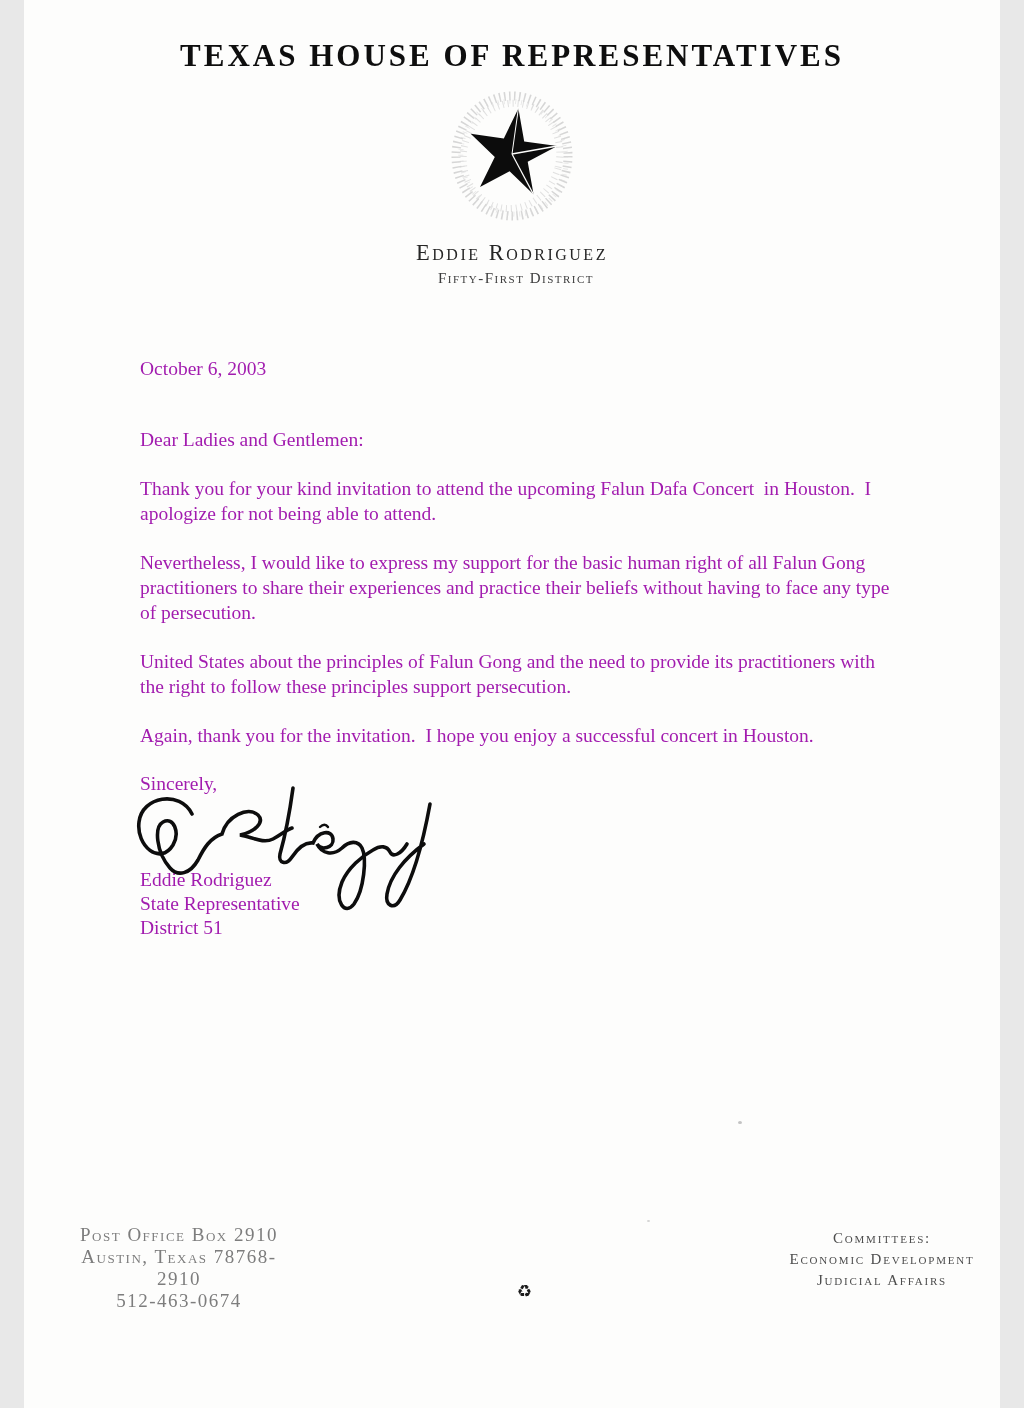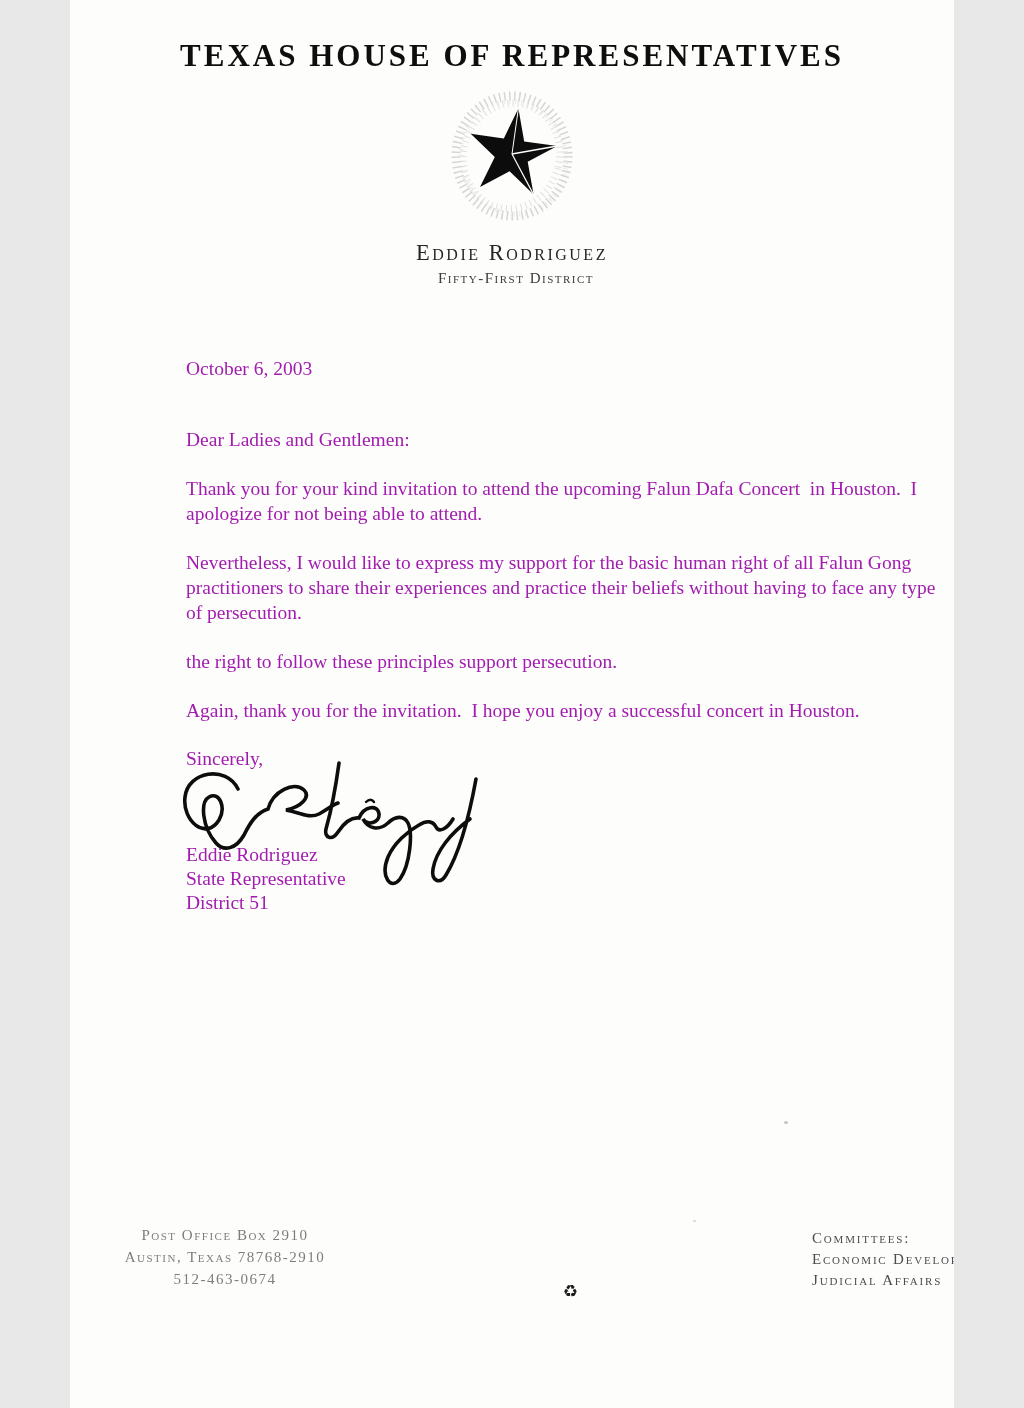--- a/index.html
+++ b/index.html
@@ -1,19 +1,20 @@
 <!DOCTYPE html>
 <html><head>
 <meta charset="utf-8">
 <style>
   html,body { margin:0; padding:0; background:#e8e8e8; }
   .page {
-    position:relative; width:884px; height:1408px; margin:0 auto;
+    position:relative; width:952px; height:1408px; margin:0 auto;
     background:#fdfdfc; color:#141414; overflow:hidden;
     font-family:"Liberation Serif", serif;
+    padding-left:24px;
   }
   
   .lh-title {
     position:absolute; top:38px; left:0; width:100%;
     text-align:center; font-size:31px; font-weight:bold;
     letter-spacing:3px; color:#0e0e0e; white-space:pre;
   }
   .seal { position:absolute; top:84px; left:50%; transform:translateX(-50%); }
   .lh-name {
     position:absolute; top:240px; left:0; width:100%; text-align:center;
@@ -31,25 +32,25 @@
   .line { white-space:pre; }
   .salutation { margin-top:46px; }
   .para { margin-top:24px; }
   .closing { margin-top:23px; }
   .sig-area { position:relative; height:72px; }
   .sig-svg { position:absolute; top:-14px; left:-10px; pointer-events:none; }
   .signer { line-height:24px; }
   
   .footer-left {
     position:absolute; left:38px; top:1224px; width:234px; text-align:center;
-    font-variant:small-caps; font-size:15px; line-height:22px;
+    font-variant:small-caps; font-size:19px; line-height:22px;
     letter-spacing:1.5px; color:#7d7d7d;
   }
   .footer-right {
-    position:absolute; left:742px; top:1228px; width:232px; text-align:left;
+    position:absolute; left:742px; top:1228px; width:232px; text-align:center;
     font-variant:small-caps; font-size:15px; line-height:21px;
     letter-spacing:1.8px; color:#4d4d4d;
   }
   .recycle {
     position:absolute; left:493px; top:1281px; font-size:17px; color:#1c1c1c;
     font-family:"DejaVu Sans", sans-serif;
   }
   .speck { position:absolute; background:#c3c3c3; border-radius:50%; }
   .speck-1 { left:714px; top:1121px; width:4px; height:3px; }
   .speck-2 { left:623px; top:1220px; width:3px; height:2px; opacity:.7; }
@@ -86,20 +87,21 @@
       <div class="line">apologize for not being able to attend.</div>
     </div>
 
     <div class="para">
       <div class="line">Nevertheless, I would like to express my support for the basic human right of all Falun Gong</div>
       <div class="line">practitioners to share their experiences and practice their beliefs without having to face any type</div>
       <div class="line">of persecution.</div>
     </div>
 
     <div class="para">
+      <div class="line">United States about the principles of Falun Gong and the need to provide its practitioners with</div>
       <div class="line">the right to follow these principles support persecution.</div>
     </div>
 
     <div class="para">
       <div class="line">Again, thank you for the invitation.  I hope you enjoy a successful concert in Houston.</div>
     </div>
 
     <div class="line closing">Sincerely,</div>
 
     <div class="sig-area">

